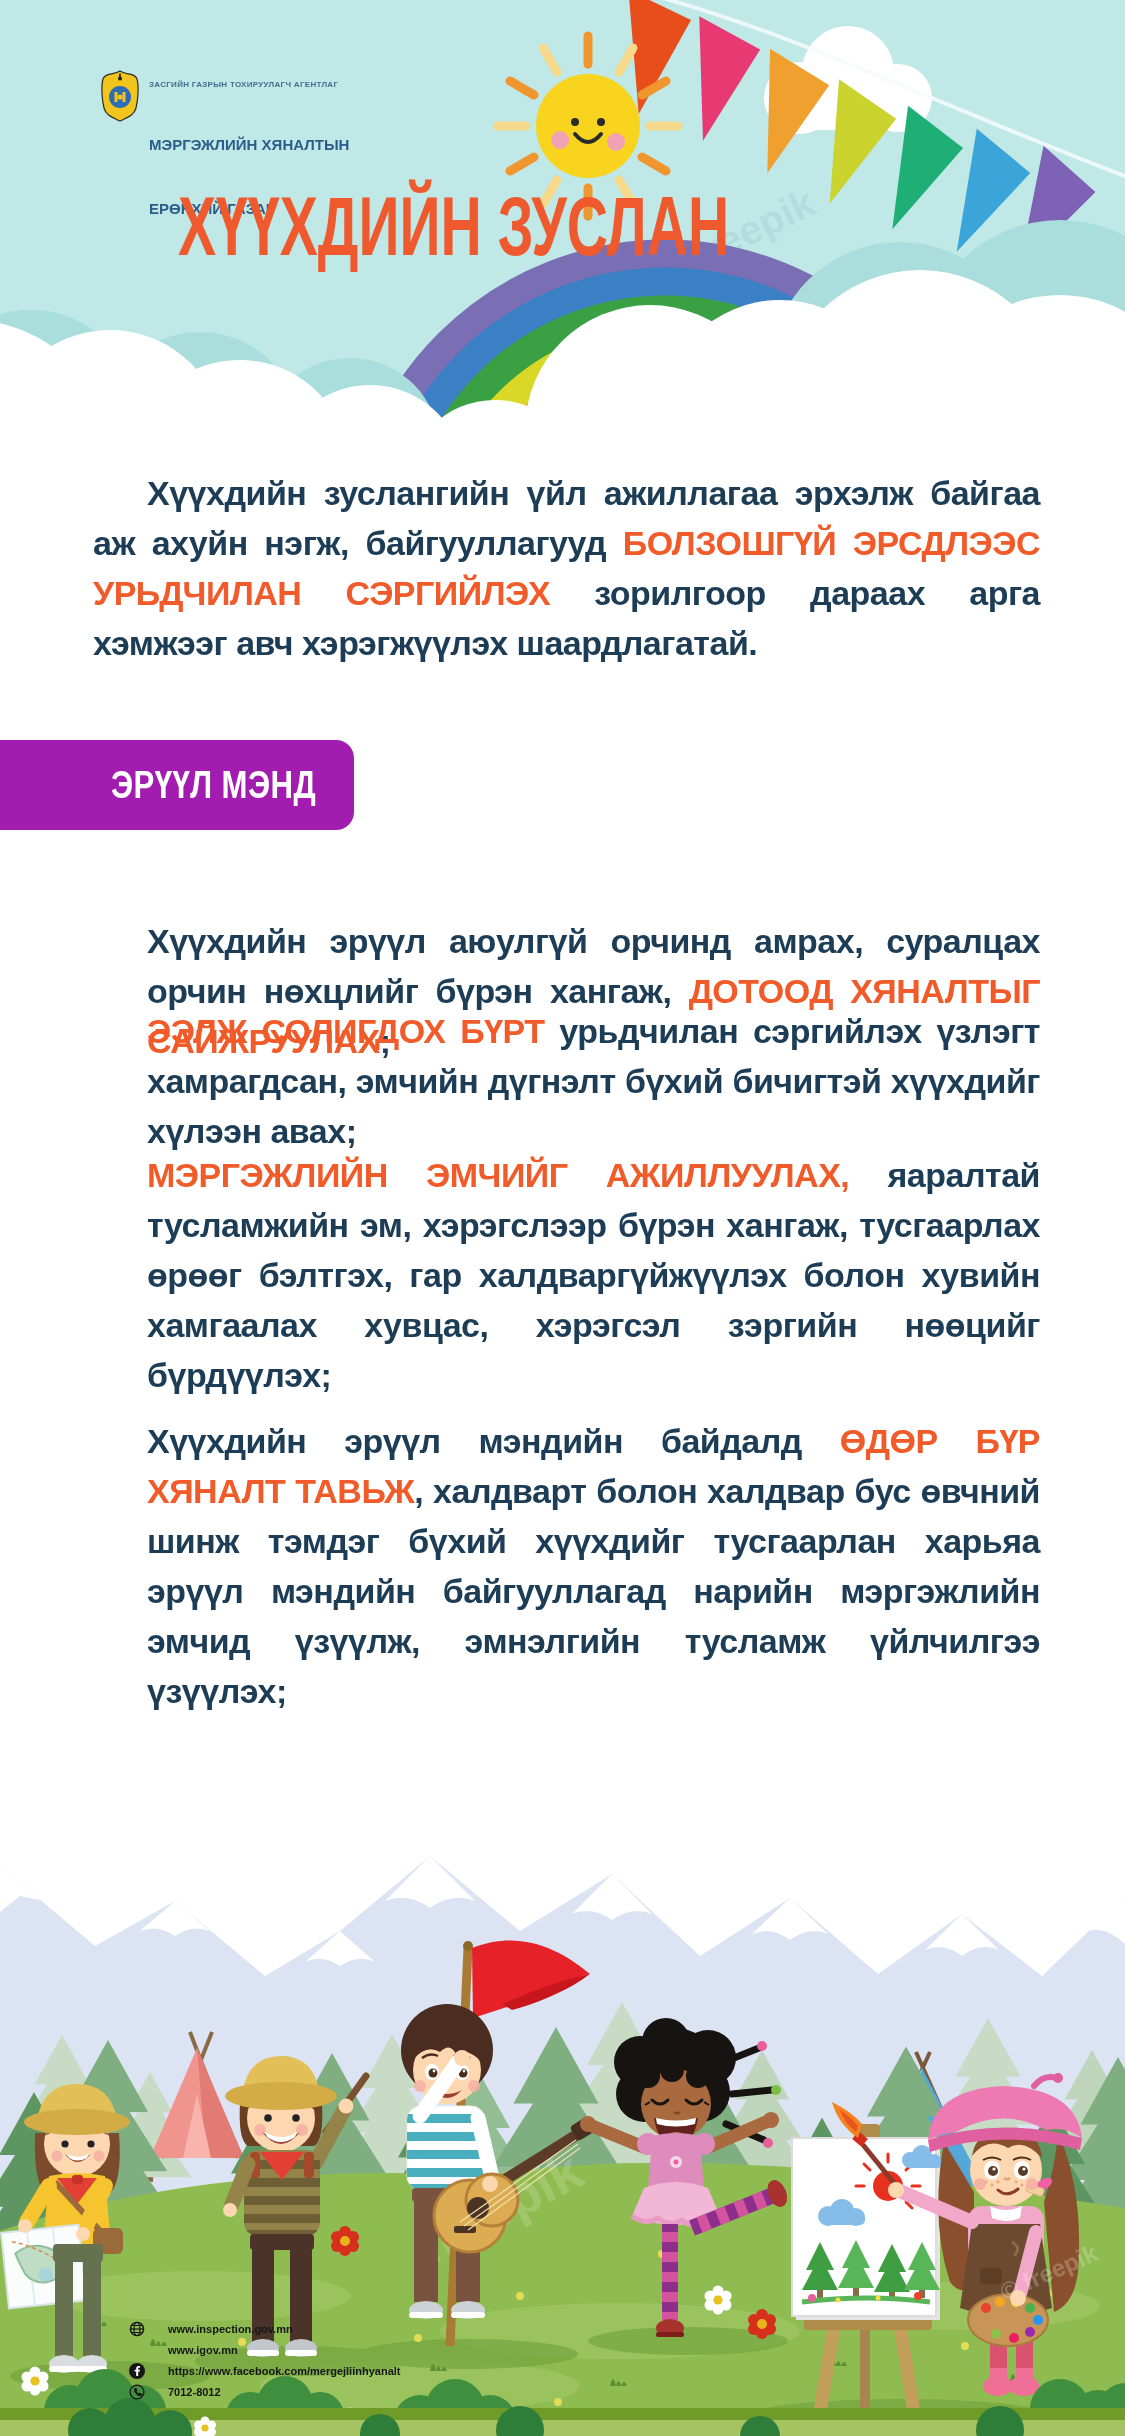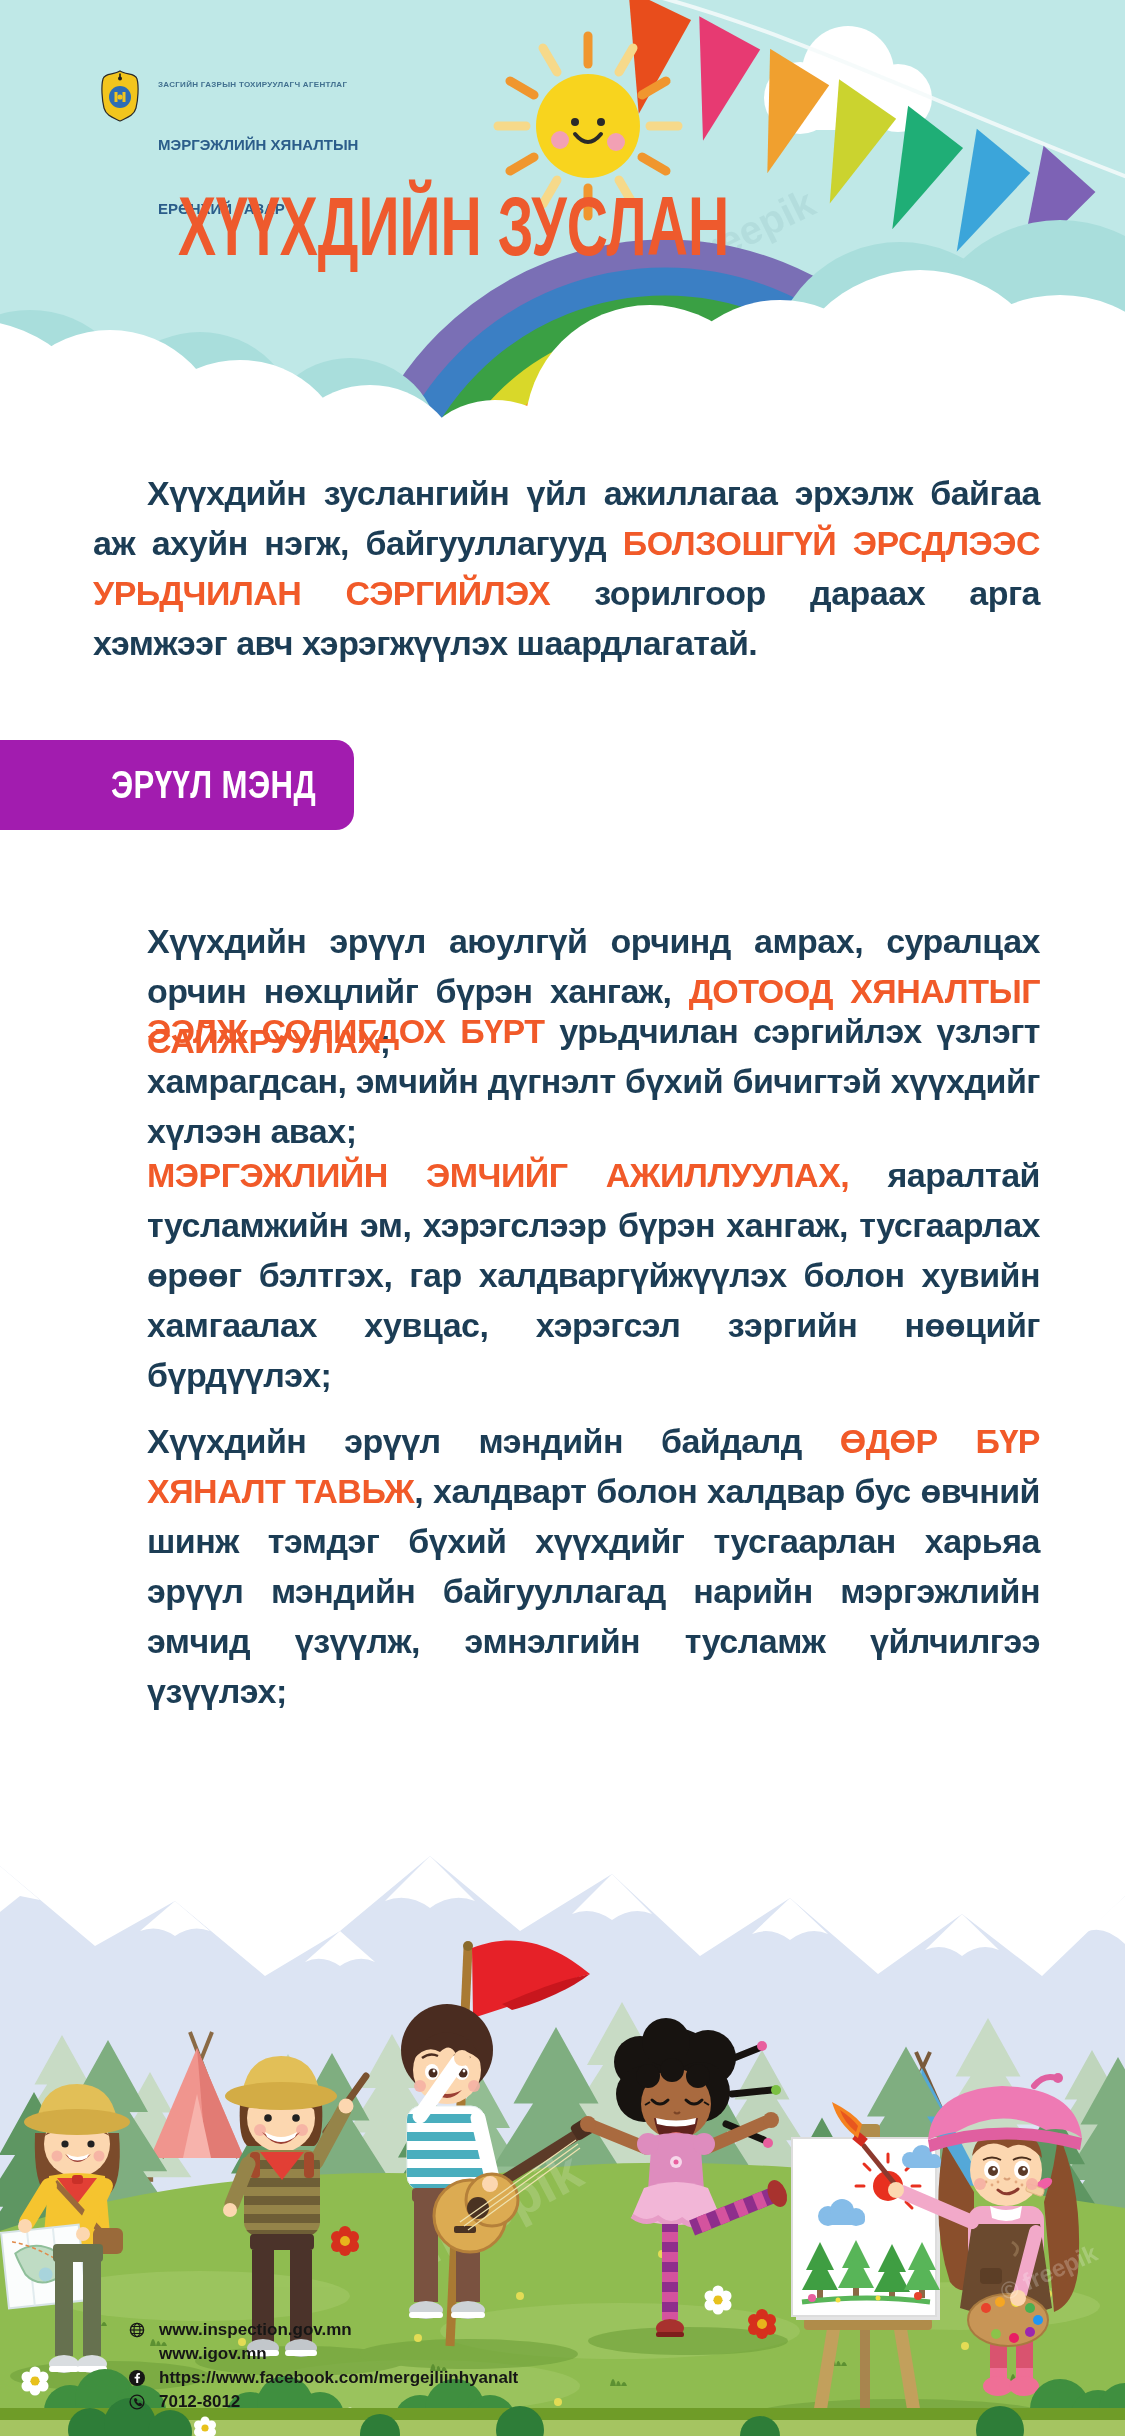--- a/index.html
+++ b/index.html
@@ -1,21 +1,21 @@
 <!DOCTYPE html>
 <html><head>
 <meta charset="utf-8">
 <style>
   html,body{margin:0;padding:0;background:#fff;}
   .poster{position:relative;width:1125px;height:2436px;overflow:hidden;background:#ffffff;
           font-family:"Liberation Sans","DejaVu Sans",sans-serif;}
   
   .sky{position:absolute;left:0;top:0;width:1125px;height:470px;}
   .sky-art{position:absolute;left:0;top:0;display:block;}
-  .logo{position:absolute;left:100px;top:70px;display:flex;gap:18px;align-items:flex-start;}
+  .logo{position:absolute;left:100px;top:70px;display:flex;gap:9px;align-items:flex-start;}
   .logo-text{padding-top:10px;color:#2B5D8A;}
   .l1{font-size:8px;font-weight:bold;color:#41708F;letter-spacing:.3px;margin-bottom:3px;white-space:nowrap;}
   .l2,.l3{font-size:15px;font-weight:bold;line-height:16px;white-space:nowrap;margin-top:48px;}
   .title{position:absolute;left:178px;top:184px;margin:0;font-size:84px;line-height:1;font-weight:bold;
          color:#EE5A2D;transform:scaleX(.68);transform-origin:left top;white-space:nowrap;}
   .subtitle{position:absolute;top:314px;right:88px;width:430px;height:80px;color:#2A7F7D;}
   .sub-small{position:absolute;right:252px;bottom:6px;text-align:right;font-weight:bold;font-size:27px;
              line-height:29px;transform:scaleX(.76);transform-origin:right bottom;white-space:nowrap;}
   .sub-big{position:absolute;right:0;bottom:0;font-weight:bold;font-size:80px;line-height:62px;
            transform:scaleX(.70);transform-origin:right bottom;letter-spacing:-1px;white-space:nowrap;}
@@ -28,21 +28,21 @@
   .badge{position:absolute;left:0;top:740px;width:354px;height:90px;background:#a21caf;
          border-radius:0 18px 18px 0;display:flex;align-items:center;justify-content:flex-end;}
   .badge span{color:#ffffff;font-size:38px;font-weight:bold;letter-spacing:.5px;
               transform:scaleX(.82);transform-origin:right center;margin-right:38px;white-space:nowrap;}
   
   .illustration{position:absolute;left:0;top:1826px;width:1125px;height:610px;}
   .scene{display:block;}
   .contacts{position:absolute;left:128px;top:494px;display:grid;grid-template-columns:22px auto;
             column-gap:9px;row-gap:4px;align-items:center;}
   .cicon{width:17px;height:17px;display:flex;align-items:center;justify-content:center;}
-  .ctext{font-size:17px;font-weight:bold;color:#161616;white-space:nowrap;}
+  .ctext{font-size:11px;font-weight:bold;color:#161616;white-space:nowrap;margin-left:9px;}
 </style>
 </head>
 <body>
 
 <div class="poster">
 
   <section class="sky">
     <svg class="sky-art" width="1125" height="470" viewBox="0 0 1125 470">
       <rect width="1125" height="470" fill="#BFE8E7"></rect>
 

